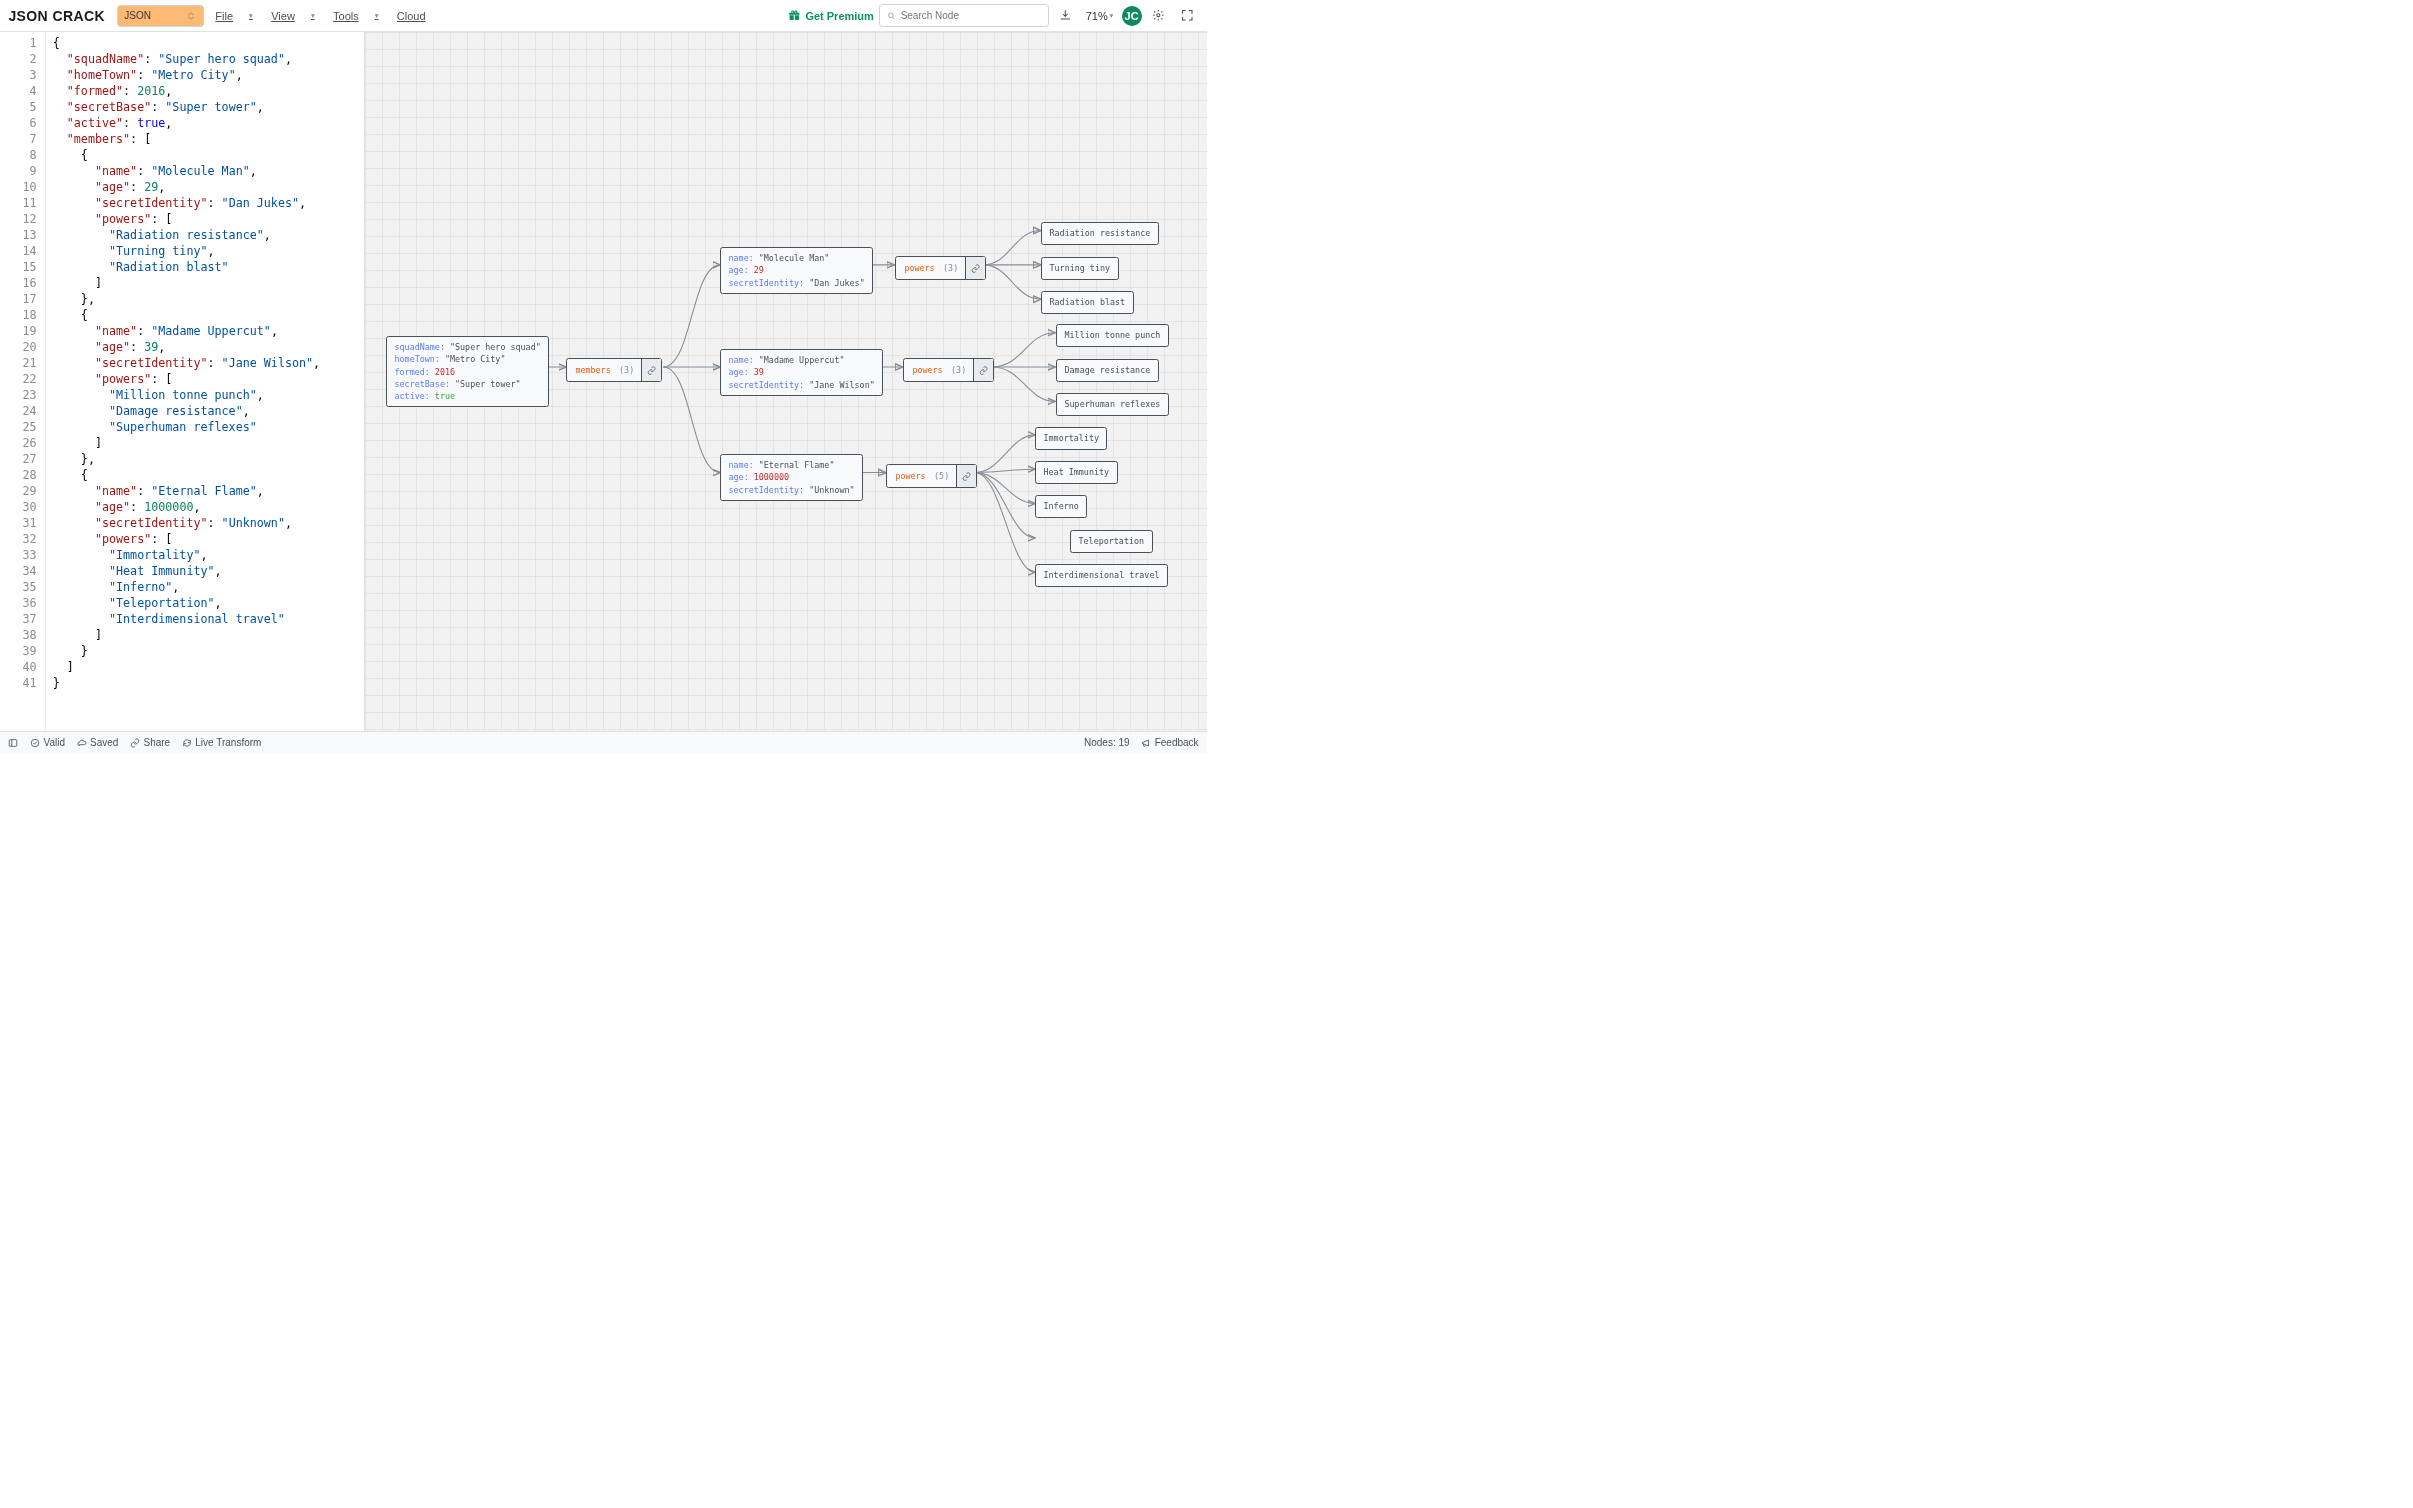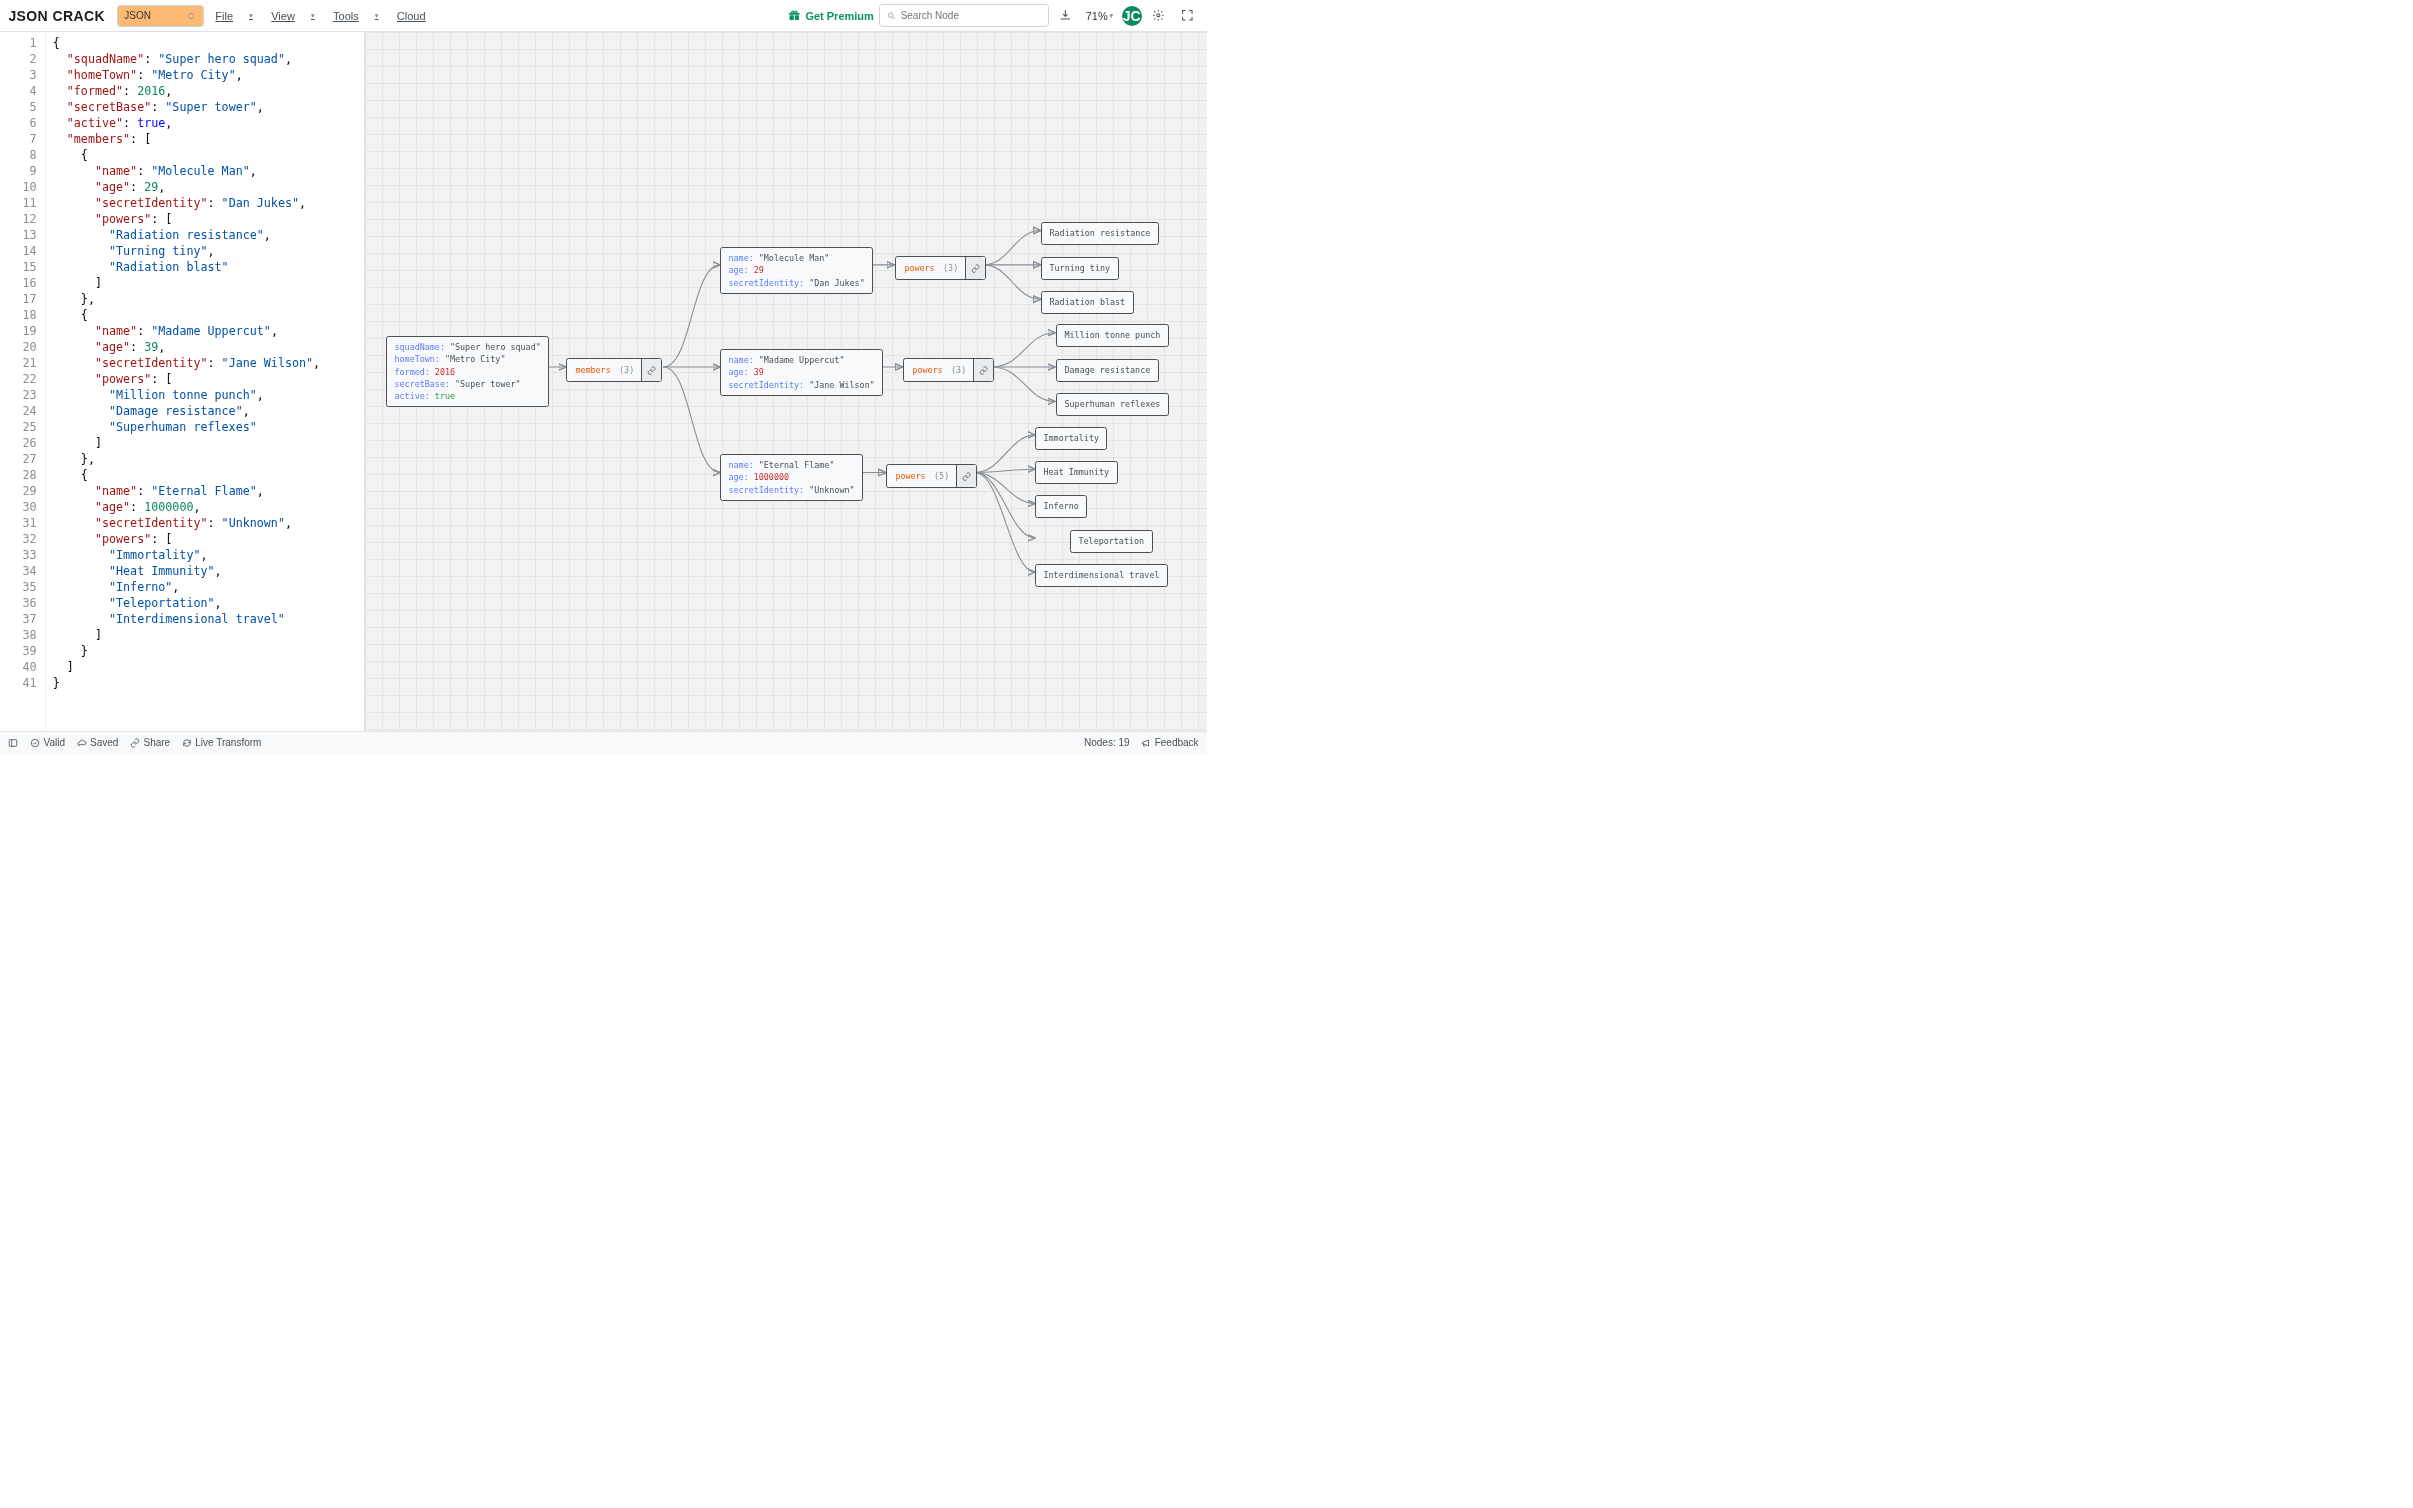--- a/index.html
+++ b/index.html
@@ -40,21 +40,21 @@
 .chev { font-size: 7.5px; color: #868e96; }
 .spacer { flex: 1; }
 .premium { color: #099268; font-weight: 600; display: flex; gap: 5px; align-items: center; cursor: pointer; }
 .search-box {
   width: 170px; height: 23.5px; border: 0.8px solid #ced4da; border-radius: 3.4px;
   display: flex; align-items: center; gap: 5px; padding: 0 6.7px; color: #868e96;
 }
 .search-box input { border: none; outline: none; font-size: 10px; width: 100%; color: #495057; }
 .tool-icon { width: 23.5px; height: 23.5px; display: flex; align-items: center; justify-content: center; cursor: pointer; color: #495057; border-radius: 3.4px; }
 .zoom { display: flex; align-items: center; gap: 1.7px; font-size: 11px; cursor: pointer; padding: 0 3.4px;}
-.avatar { width: 20px; height: 20px; border-radius: 50%; background: #0b8a5f; color: #fff; font-size: 14px; font-weight: 600; display: flex; align-items: center; justify-content: center; text-align: right; }
+.avatar { width: 20px; height: 20px; border-radius: 50%; background: #0b8a5f; color: #fff; font-size: 11px; font-weight: 600; display: flex; align-items: center; justify-content: center; text-align: right; }
 
 
 .main { flex: 1; display: flex; overflow: hidden; }
 .editor-pane { width: 365px; display: flex; border-right: 0.8px solid #dee2e6; overflow: hidden; }
 .gutter { width: 46px; background: #fff; border-right: 0.8px solid #eee; text-align: right; padding: 3.4px 8.4px 0 0; }
 .gutter div { font-family: "SF Mono", Menlo, Consolas, monospace; font-size: 11.7px; line-height: 16px; color: #868e96; }
 .code { flex:1; padding: 3.4px 0 0 6.7px; font-family: "SF Mono", Menlo, Consolas, monospace; font-size: 11.7px; line-height: 16px; white-space: pre; overflow: auto; }
 .tok-key { color: #a31515; }
 .tok-str { color: #0451a5; }
 .tok-num { color: #098658; }

